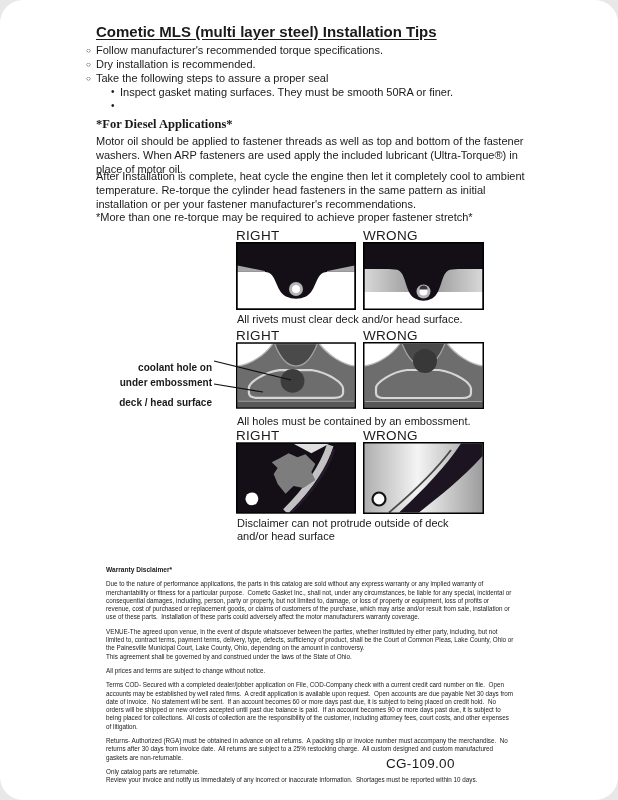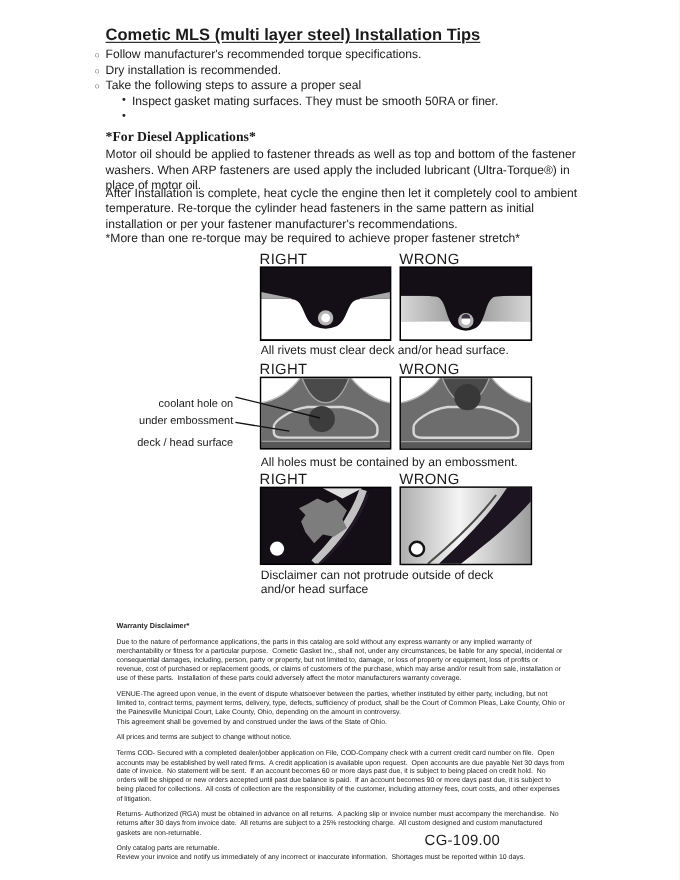--- a/index.html
+++ b/index.html
@@ -1,39 +1,39 @@
 <!DOCTYPE html>
 <html><head>
 <meta charset="utf-8">
 <style>
   html,body{margin:0;padding:0;background:#e8e8e8;}
   .page{
     position:relative;width:618px;height:800px;margin:0 auto;
     background:#ffffff;overflow:hidden;
-    font-family:"Liberation Sans", sans-serif;color:#1a1a1a;
+    font-family:"Liberation Sans", sans-serif;color:#1a1a1a;border-radius:23px;
   }
   .abs{position:absolute;}
   .title{
     left:96px;top:23px;font-size:15px;font-weight:bold;
     text-decoration:underline;text-underline-offset:2px;white-space:nowrap;
   }
   .bullet-line{left:96px;font-size:11px;white-space:nowrap;}
   .sub-bullet-line{left:120px;font-size:11px;white-space:nowrap;}
   .marker-o{left:86px;font-size:8px;top-margin:0;}
   .marker-dot{left:111px;font-size:10px;}
   .section-h{left:96px;font-size:12.5px;font-weight:bold;white-space:nowrap;font-family:Liberation Serif, serif;}
   .para{left:96px;width:432px;font-size:11px;line-height:13.8px;white-space:pre-wrap;}
   .dlabel{font-size:13.5px;letter-spacing:.3px;}
   .dlabel.l{left:236px;width:120px;}
   .dlabel.r{left:363px;width:121px;}
   .panel{display:block;}
   .panel.l{left:236px;width:120px;}
   .panel.r{left:363px;width:121px;}
   .caption{left:237px;font-size:11px;line-height:12.5px;white-space:pre-wrap;}
-  .ann{width:114px;left:98px;text-align:right;font-size:10px;line-height:11.5px;white-space:pre-wrap;}
+  .ann{width:114px;left:98px;text-align:right;font-size:10px;line-height:11.5px;white-space:pre-wrap;font-weight:bold;}
   .warranty{left:106px;top:566px;width:409px;font-size:6.3px;line-height:8.3px;}
   .warranty .w-head{font-weight:bold;font-size:6.6px;margin:0 0 6px 0;}
   .warranty p{margin:0 0 6px 0;white-space:pre-wrap;}
   .footer-code{left:386px;top:756px;font-size:13.5px;letter-spacing:.3px;white-space:nowrap;}
   svg{display:block;}
 </style>
 </head>
 <body>
 
 <div class="page">

